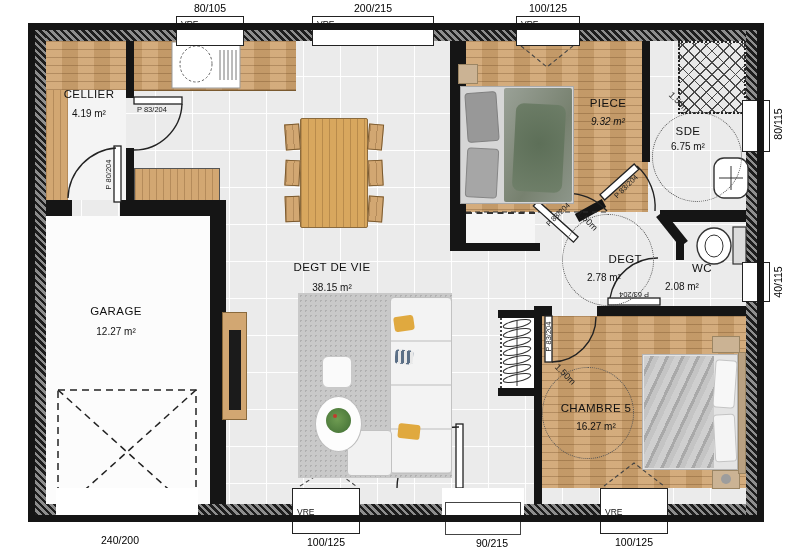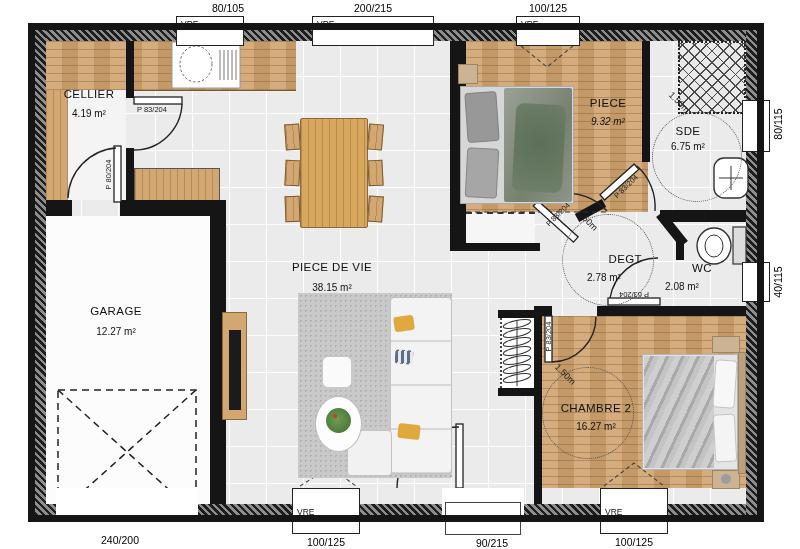--- a/index.html
+++ b/index.html
@@ -176,49 +176,49 @@
   <div class="circle150" style="left:562px;top:214px;width:92px;height:92px;"></div>
   <div class="circle150" style="left:542px;top:367px;width:92px;height:92px;"></div>
   <div class="clear-lab" style="left:664px;top:104px;width:44px;">1.50m</div>
   <div class="clear-lab" style="left:572px;top:222px;width:44px;">1.50m</div>
   <div class="clear-lab" style="left:550px;top:376px;width:44px;">1.50m</div>
 
   <div class="rname" style="left:56px;top:88px;width:66px;">CELLIER</div>
   <div class="rarea" style="left:56px;top:108px;width:66px;">4.19 m²</div>
   <div class="rname" style="left:80px;top:305px;width:72px;">GARAGE</div>
   <div class="rarea" style="left:80px;top:326px;width:72px;">12.27 m²</div>
-  <div class="rname" style="left:272px;top:261px;width:120px;">PIECE DE VIE</div>
+  <div class="rname" style="left:272px;top:261px;width:120px;">DEGT DE VIE</div>
   <div class="rarea" style="left:272px;top:282px;width:120px;">38.15 m²</div>
   <div class="rname" style="left:568px;top:97px;width:80px;">PIECE</div>
   <div class="rarea" style="left:568px;top:116px;width:80px;font-style:italic;">9.32 m²</div>
   <div class="rname" style="left:658px;top:125px;width:60px;">SDE</div>
   <div class="rarea" style="left:658px;top:141px;width:60px;">6.75 m²</div>
   <div class="rname" style="left:566px;top:253px;width:76px;text-align:right;">DEGT</div>
   <div class="rarea" style="left:566px;top:272px;width:76px;">2.78 m²</div>
   <div class="rname" style="left:652px;top:262px;width:60px;text-align:right;">WC</div>
   <div class="rarea" style="left:646px;top:281px;width:72px;">2.08 m²</div>
-  <div class="rname" style="left:548px;top:402px;width:96px;">CHAMBRE 2</div>
+  <div class="rname" style="left:548px;top:402px;width:96px;">CHAMBRE 5</div>
   <div class="rarea" style="left:548px;top:421px;width:96px;">16.27 m²</div>
 
   <div class="dlab" style="left:137px;top:105px;">P 83/204</div>
   <div class="dlab" style="left:88px;top:170px;width:40px;text-align:center;transform:rotate(-90deg);">P 80/204</div>
   <div class="dlab" style="left:528px;top:210px;width:60px;text-align:center;transform:rotate(-45deg);">P 83/204</div>
   <div class="dlab" style="left:596px;top:182px;width:60px;text-align:center;transform:rotate(-45deg);">P 83/204</div>
   <div class="dlab" style="left:608px;top:290px;width:52px;text-align:center;transform:rotate(180deg);">P 63/204</div>
   <div class="dlab" style="left:526px;top:332px;width:44px;text-align:center;transform:rotate(-90deg);">P 83/204</div>
 
   <div class="abs" style="left:56px;top:488px;width:142px;height:34px;background:#fff;"></div>
   <div class="abs" style="left:442px;top:488px;width:82px;height:34px;background:#fff;"></div>
   <div class="abs" style="left:445px;top:502px;width:76px;height:33px;background:#fff;border:1.4px solid #444;box-sizing:border-box;"></div>
   <div class="abs" style="left:449px;top:518px;width:68px;height:0;border-top:1.2px dashed #666;"></div>
 
   <div class="winbox" style="left:176px;top:16px;width:68px;height:30px;">
     <span class="vre">VRE</span>
   </div>
-  <div class="dim" style="left:176px;top:2px;width:68px;text-align:right;">80/105</div>
+  <div class="dim" style="left:176px;top:2px;width:68px;">80/105</div>
   <div class="winbox" style="left:312px;top:16px;width:122px;height:30px;">
     <span class="vre">VRE</span>
   </div>
   <div class="dim" style="left:312px;top:2px;width:122px;">200/215</div>
   <div class="winbox" style="left:516px;top:16px;width:64px;height:30px;">
     <span class="vre">VRE</span>
   </div>
   <div class="dim" style="left:516px;top:2px;width:64px;">100/125</div>
 
   <div class="winbox" style="left:742px;top:100px;width:28px;height:52px;"></div>

